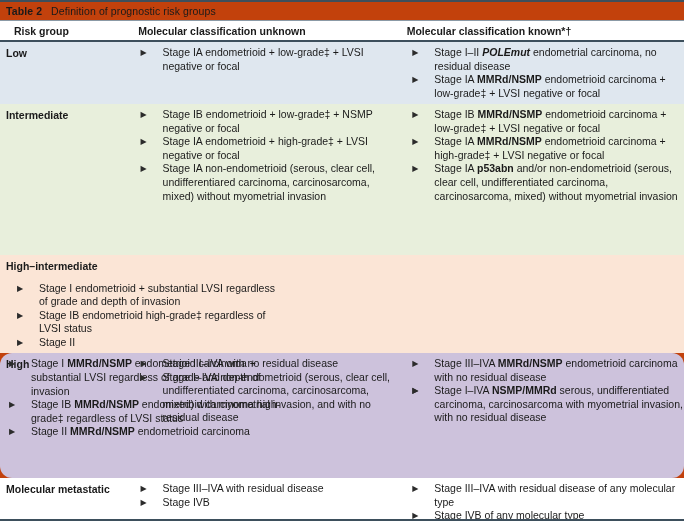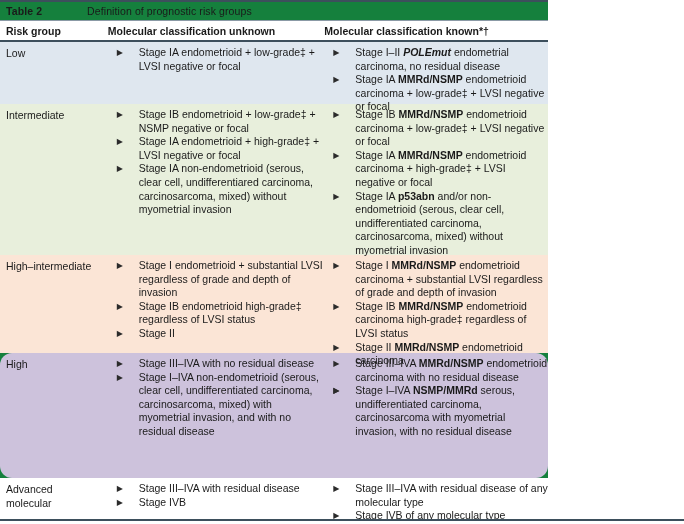--- a/index.html
+++ b/index.html
@@ -9,25 +9,25 @@
   }
   body {
     width: 684px;
     height: 524px;
     font-family: "Liberation Sans", sans-serif;
     color: #1a1a1a;
     overflow: hidden;
   }
 
   .table-wrap {
-    width: 548px;
+    width: 684px;
     height: 524px;
     box-sizing: border-box;
     position: relative;
-    background: #15803d;
+    background: #c2410c;
   }
 
   
   .caption {
     height: 21px;
     display: flex;
     align-items: center;
     padding: 0 0 0 6px;
     border-top: 2px solid #3d4f5c;
     border-bottom: 1px solid #8b9aa6;
@@ -36,31 +36,31 @@
     letter-spacing: 0.1px;
   }
   .caption .cap-num {
     font-weight: bold;
     margin-right: 9px;
     font-size: 10.5px;
   }
   .caption .cap-text {
     font-weight: normal;
     font-size: 10.5px;
-    margin-left: 36px;
   }
 
   
   .head-row {
     display: flex;
     height: 21px;
     align-items: center;
     border-bottom: 2px solid #3d4f5c;
     box-sizing: border-box;
     background: #ffffff;
+    padding-left: 8px;
   }
   .head-cell {
     font-weight: bold;
     font-size: 10.5px;
     box-sizing: border-box;
   }
   .c1 { width: 125px; padding-left: 6px; }
   .c2 { width: 275px; margin-left: 8px; }
   .c3 { width: 284px; }
 
@@ -75,21 +75,21 @@
   .row-highint      { background: #fbe5d6; }
   .row-high         { background: #cdc2dc; border-radius: 12px; }
   .row-advanced     { background: #ffffff; }
 
   .cell {
     box-sizing: border-box;
     padding-top: 4px;
     padding-bottom: 4px;
   }
   .cell.c1 {
-    font-weight: normal;
+    font-weight: bold;
     font-size: 10.5px;
     line-height: 13.5px;
     padding-left: 6px;
     padding-top: 5px;
   }
   .cell.c2, .cell.c3 {
     font-size: 10.5px;
     line-height: 13.6px;
   }
 
@@ -169,21 +169,21 @@
           </ul>
         </div>
         <div class="cell c3">
           <ul class="blist">
             <li><span class="bullet">▶</span><span>Stage IB <b class="sym">MMRd/NSMP</b> endometrioid carcinoma + low-grade‡ + LVSI negative or focal</span></li>
             <li><span class="bullet">▶</span><span>Stage IA <b class="sym">MMRd/NSMP</b> endometrioid carcinoma + high-grade‡ + LVSI negative or focal</span></li>
             <li><span class="bullet">▶</span><span>Stage IA <b class="sym">p53abn</b> and/or non-endometrioid (serous, clear cell, undifferentiated carcinoma, carcinosarcoma, mixed) without myometrial invasion</span></li>
           </ul>
         </div>
       </div>
-      <div class="row row-highint" style="height: 98px;">
+      <div class="row row-highint" style="height: 98px; flex-direction: column;">
         <div class="cell c1">High–intermediate</div>
         <div class="cell c2">
           <ul class="blist">
             <li><span class="bullet">▶</span><span>Stage I endometrioid + substantial LVSI regardless of grade and depth of invasion</span></li>
             <li><span class="bullet">▶</span><span>Stage IB endometrioid high-grade‡ regardless of LVSI status</span></li>
             <li><span class="bullet">▶</span><span>Stage II</span></li>
           </ul>
         </div>
         <div class="cell c3">
           <ul class="blist">
@@ -203,21 +203,21 @@
         </div>
         <div class="cell c3">
           <ul class="blist">
             <li><span class="bullet">▶</span><span>Stage III–IVA <b class="sym">MMRd/NSMP</b> endometrioid carcinoma with no residual disease</span></li>
             <li><span class="bullet">▶</span></li>
             <li><span class="bullet">▶</span><span>Stage I–IVA <b class="sym">NSMP/MMRd</b> serous, undifferentiated carcinoma, carcinosarcoma with myometrial invasion, with no residual disease</span></li>
           </ul>
         </div>
       </div>
       <div class="row row-advanced" style="height: 63px;">
-        <div class="cell c1">Advanced molecular</div>
+        <div class="cell c1">Molecular metastatic</div>
         <div class="cell c2">
           <ul class="blist">
             <li><span class="bullet">▶</span><span>Stage III–IVA with residual disease</span></li>
             <li><span class="bullet">▶</span><span>Stage IVB</span></li>
           </ul>
         </div>
         <div class="cell c3">
           <ul class="blist">
             <li><span class="bullet">▶</span><span>Stage III–IVA with residual disease of any molecular type</span></li>
             <li><span class="bullet">▶</span><span>Stage IVB of any molecular type</span></li>

